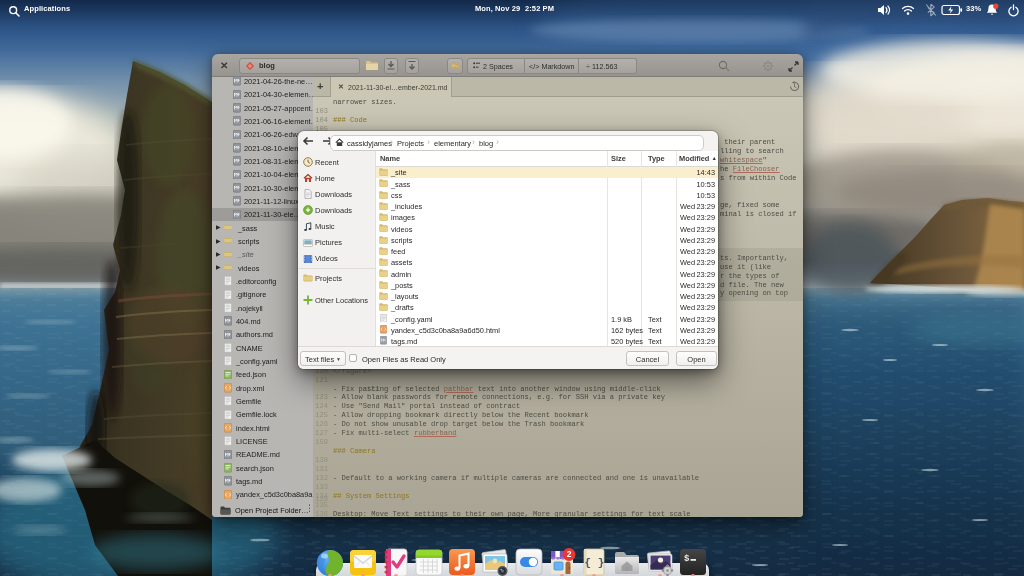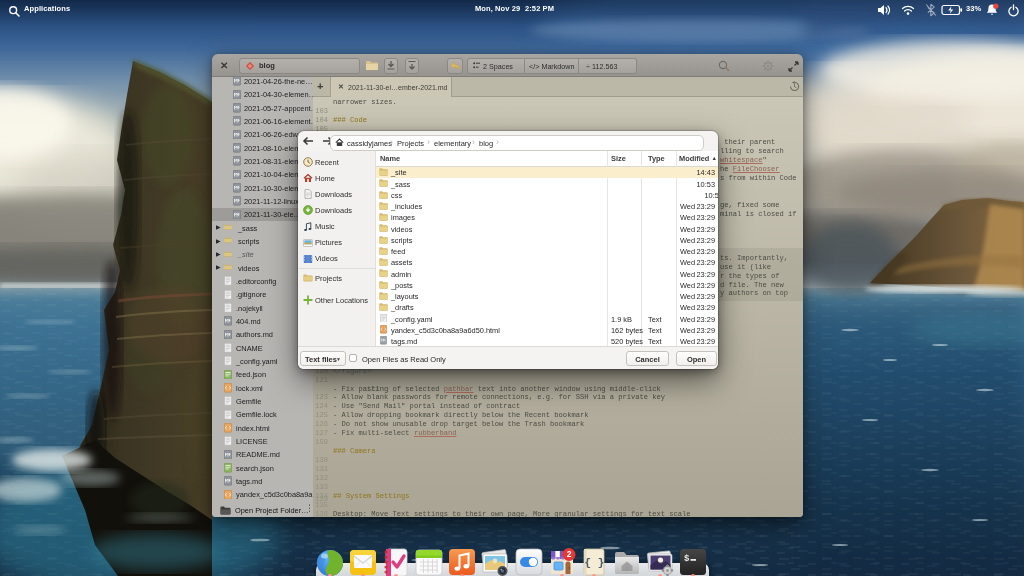--- a/index.html
+++ b/index.html
@@ -39,21 +39,21 @@
 #dside{position:absolute;left:0;top:20px;width:78px;height:195px;background:#f3f1ef;border-right:1px solid #e2deda;box-sizing:border-box;}
 .drow{position:absolute;left:0;width:78px;height:16px;}
 .drow .t{position:absolute;left:17px;top:3.5px;font-size:7.5px;color:#2e2e2e;white-space:nowrap;}
 .dicon2{position:absolute;left:5px;top:3px;width:10px;height:10px;}
 #dlist{position:absolute;left:78px;top:20px;width:342px;height:195px;background:#fff;overflow:hidden;}
 .lhead{position:absolute;top:0;height:15.5px;font-size:7.4px;font-weight:bold;color:#3c3c3c;}
 .lrow{position:absolute;left:0;width:342px;height:11.25px;font-size:7.4px;color:#282828;}
 .lrow span{position:absolute;top:1.8px;white-space:nowrap;}
 .foldicon{position:absolute;left:3px;top:1.5px;width:9px;height:8px;}
 #dfoot{position:absolute;left:0;top:215px;width:420px;height:23px;background:#f5f3f1;border-top:1px solid #dcd8d4;box-sizing:border-box;}
-.fbtn{position:absolute;top:4px;height:15px;background:linear-gradient(#fdfdfc,#f2f0ee);border:1px solid #c5c1bc;border-radius:3px;box-sizing:border-box;font-size:7.5px;color:#2e2e2e;text-align:center;font-weight:bold;}
+.fbtn{position:absolute;top:4px;height:15px;background:linear-gradient(#fdfdfc,#f2f0ee);border:1px solid #c5c1bc;border-radius:3px;box-sizing:border-box;font-size:7.5px;color:#2e2e2e;text-align:center;}
 </style>
 </head>
 <body>
 <div id="scene">
 <svg id="wall" width="1024" height="576" viewBox="0 0 1024 576">
  <defs>
   <linearGradient id="sky" x1="0" y1="0" x2="0" y2="1">
    <stop offset="0" stop-color="#17335a"></stop>
    <stop offset="0.09" stop-color="#2b5183"></stop>
    <stop offset="0.17" stop-color="#40699a"></stop>
@@ -471,21 +471,21 @@
             <rect x="0.3" y="0.3" width="7.4" height="8.9" rx="1" fill="#8cb55f" stroke="#6d9544" stroke-width="0.6"></rect>
             <path d="M1.4 2.5h5.2M1.4 4.2h5.2M1.4 5.9h3.4" stroke="#fff" stroke-width="0.7"></path>
           </svg>
           <span class="nm" style="left:24px">feed.json</span>
         </div>
   <div class="srow" style="top:304.0px;">
           <svg class="ficon" style="left:12px" viewBox="0 0 8 9.5">
             <rect x="0.3" y="0.3" width="7.4" height="8.9" rx="1" fill="#e8a75f" stroke="#c5823a" stroke-width="0.6"></rect>
             <path d="M2.6 3L1.4 4.7l1.2 1.7M5.4 3l1.2 1.7-1.2 1.7" stroke="#fff" stroke-width="0.7" fill="none"></path>
           </svg>
-          <span class="nm" style="left:24px">lock.xml</span>
+          <span class="nm" style="left:24px">drop.xml</span>
         </div>
   <div class="srow" style="top:317.3px;">
           <svg class="ficon" style="left:12px" viewBox="0 0 8 9.5">
             <rect x="0.4" y="0.3" width="7.2" height="8.9" rx="0.8" fill="#f2f2f2" stroke="#a8a8a8" stroke-width="0.6"></rect>
             <path d="M1.6 2.2h4.8M1.6 3.8h4.8M1.6 5.4h4.8M1.6 7h3" stroke="#b5b5b5" stroke-width="0.6"></path>
           </svg>
           <span class="nm" style="left:24px">Gemfile</span>
         </div>
   <div class="srow" style="top:330.6px;">
           <svg class="ficon" style="left:12px" viewBox="0 0 8 9.5">
@@ -569,21 +569,21 @@
    <div class="crow" style="top:50.3px;left:407px;">lling to search</div>
    <div class="crow" style="top:59.3px;left:407px;"><span class="mdlink">whitespace</span>"</div>
    <div class="crow" style="top:68.3px;left:407px;">he <span class="mdlink">FileChooser</span></div>
    <div class="crow" style="top:77.3px;left:407px;">s from within Code</div>
    <div class="crow" style="top:104.3px;left:407px;">ge, fixed some</div>
    <div class="crow" style="top:113.3px;left:407px;">minal is closed if</div>
    <div class="crow" style="top:156.6px;left:407px;">ts. Importantly,</div>
    <div class="crow" style="top:165.6px;left:407px;">use it (like</div>
    <div class="crow" style="top:174.5px;left:407px;">r the types of</div>
    <div class="crow" style="top:183.5px;left:407px;">d file. The new</div>
-   <div class="crow" style="top:192.4px;left:407px;">y authors on top</div>
+   <div class="crow" style="top:192.4px;left:407px;">y opening on top</div>
    <div class="lnum" style="top:269.6px;left:0;">120</div>
    <div class="crow" style="top:269.6px;left:20px;"><span style="color:#76847c">&lt;/figure&gt;</span></div>
    <div class="lnum" style="top:278.5px;left:0;">121</div>
    <div class="lnum" style="top:287.5px;left:11px;padding-left:40px;">122</div>
    <div class="crow" style="top:287.5px;left:20px;">- Fix pasting of selected <span class="mdlink">pathbar</span> text into another window using middle-click</div>
    <div class="lnum" style="top:296.4px;left:0;">123</div>
    <div class="crow" style="top:296.4px;left:20px;">- Allow blank passwords for remote connections, e.g. for SSH via a private key</div>
    <div class="lnum" style="top:305.3px;left:0;">124</div>
    <div class="crow" style="top:305.3px;left:20px;">- Use "Send Mail" portal instead of contract</div>
    <div class="lnum" style="top:314.2px;left:0;">125</div>
@@ -591,20 +591,21 @@
    <div class="lnum" style="top:323.2px;left:0;">126</div>
    <div class="crow" style="top:323.2px;left:20px;">- Do not show unusable drop target below the Trash bookmark</div>
    <div class="lnum" style="top:332.1px;left:0;">127</div>
    <div class="crow" style="top:332.1px;left:20px;">- Fix multi-select <span class="mdlink">rubberband</span></div>
    <div class="lnum" style="top:341.0px;left:0;">159</div>
    <div class="lnum" style="top:350.0px;left:0;margin-top:48px;">129</div>
    <div class="crow" style="top:350.0px;left:20px;"><span class="mdh">### Camera</span></div>
    <div class="lnum" style="top:358.9px;left:0;">130</div>
    <div class="lnum" style="top:367.8px;left:0;">131</div>
    <div class="lnum" style="top:376.8px;left:0;">132</div>
+   <div class="crow" style="top:376.8px;left:20px;">- Default to a working camera if multiple cameras are connected and one is unavailable</div>
    <div class="lnum" style="top:385.7px;left:0;">133</div>
    <div class="lnum" style="top:394.6px;left:0;">134</div>
    <div class="crow" style="top:394.6px;left:20px;"><span class="mdh">## System Settings</span></div>
    <div class="lnum" style="top:403.6px;left:0;">135</div>
    <div class="lnum" style="top:412.5px;left:0;">136</div>
    <div class="crow" style="top:412.5px;left:20px;">Desktop: Move Text settings to their own page, More granular settings for text scale</div>
   </div>
  </div>
 </div>
 
@@ -726,21 +727,21 @@
           <span style="right:3px">14:43</span>
         </div>
    <div class="lrow" style="top:26.75px;">
           <svg class="foldicon" viewBox="0 0 9 8">
             <path d="M0.3 1.1a0.8 0.8 0 01.8-.8h2l0.8 1h4.1a0.8 0.8 0 01.8.8v4.8a0.8 0.8 0 01-.8.8H1.1a0.8 0.8 0 01-.8-.8z" fill="#d4b96d"></path>
             <path d="M0.3 2.4h8.5v3.7a0.8 0.8 0 01-.8.8H1.1a0.8 0.8 0 01-.8-.8z" fill="#e8d28a"></path>
           </svg>
           <span style="left:15px">_sass</span>
           <span style="right:3px">10:53</span>
         </div>
-   <div class="lrow" style="top:38.0px;padding-left:8px;">
+   <div class="lrow" style="top:38.0px;">
           <svg class="foldicon" viewBox="0 0 9 8">
             <path d="M0.3 1.1a0.8 0.8 0 01.8-.8h2l0.8 1h4.1a0.8 0.8 0 01.8.8v4.8a0.8 0.8 0 01-.8.8H1.1a0.8 0.8 0 01-.8-.8z" fill="#d4b96d"></path>
             <path d="M0.3 2.4h8.5v3.7a0.8 0.8 0 01-.8.8H1.1a0.8 0.8 0 01-.8-.8z" fill="#e8d28a"></path>
           </svg>
           <span style="left:15px">css</span>
           <span style="right:3px">10:53</span>
         </div>
    <div class="lrow" style="top:49.25px;">
           <svg class="foldicon" viewBox="0 0 9 8">
             <path d="M0.3 1.1a0.8 0.8 0 01.8-.8h2l0.8 1h4.1a0.8 0.8 0 01.8.8v4.8a0.8 0.8 0 01-.8.8H1.1a0.8 0.8 0 01-.8-.8z" fill="#d4b96d"></path>

